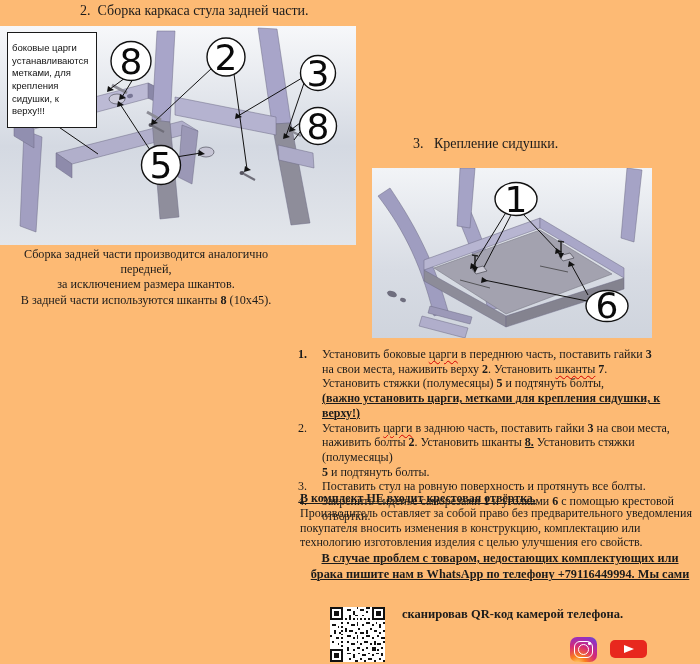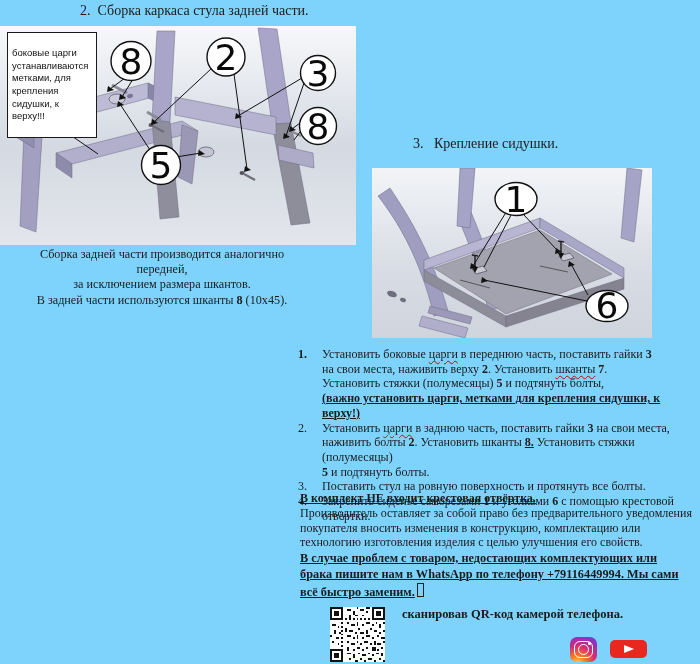--- a/index.html
+++ b/index.html
@@ -1,37 +1,37 @@
 <!DOCTYPE html>
 <html><head>
 <meta charset="utf-8">
 <style>
   html,body{margin:0;padding:0;background:#fff;}
-  .page{position:relative;width:700px;height:664px;background:#7dd3fc;
+  .page{position:relative;width:700px;height:664px;background:#fdba74;
         font-family:"Liberation Serif",serif;color:#1b1b1b;overflow:hidden;}
   .h{position:absolute;font-size:14px;white-space:pre;}
   .h2{left:80px;top:3px;}
   .h3{left:413px;top:136px;}
   .fig{position:absolute;}
   .fig1{left:0;top:26px;width:356px;height:219px;}
   .fig2{left:372px;top:168px;width:280px;height:170px;}
   .notebox{position:absolute;left:7px;top:6px;width:80px;background:#fff;
            border:1.5px solid #1a1a1a;font-family:"Liberation Sans",sans-serif;
-           font-size:9.5px;line-height:1.33;padding:14px 4px;color:#111;}
-  .caption{position:absolute;left:16px;top:247px;width:292px;text-align:center;
+           font-size:9.5px;line-height:1.33;padding:9px 4px;color:#111;}
+  .caption{position:absolute;left:0;top:247px;width:292px;text-align:center;
            font-size:12.2px;line-height:15.2px;}
   .steps{position:absolute;left:298px;top:347px;width:402px;font-size:12px;line-height:14.7px;}
   .step{display:flex;}
   .step .num{flex:0 0 24px;}
   .step.first .num{font-weight:bold;}
   .txt{flex:1;}
   .para{position:absolute;font-size:12px;line-height:14.7px;width:400px;}
   .notice{left:300px;top:491px;font-weight:bold;text-decoration:underline;text-decoration-thickness:1.1px;}
   .disclaimer{left:300px;top:506px;}
-  .warranty{left:300px;top:551px;font-weight:bold;font-size:12.3px;line-height:15.9px;}
+  .warranty{left:300px;top:551px;font-weight:bold;font-size:12.3px;line-height:15.9px;text-align:center;}
   .warranty .wline{text-decoration:underline;text-decoration-thickness:1.2px;display:inline;}
   .b{font-weight:bold;}
   .bu{font-weight:bold;text-decoration:underline;text-decoration-thickness:1.1px;}
   .sq{text-decoration-line:underline;text-decoration-style:wavy;
       text-decoration-color:#d40000;text-decoration-thickness:1px;text-underline-offset:2px;text-align:right;}
   .cursorbox{display:inline-block;width:5px;height:12px;border:1.2px solid #222;
              margin-left:2px;vertical-align:-1px;}
   .qr{position:absolute;left:330px;top:607px;width:55px;height:55px;}
   .footer-text{position:absolute;left:402px;top:606px;font-size:12.5px;
                font-weight:bold;line-height:16.5px;}
@@ -242,21 +242,20 @@
 
   <div class="para disclaimer">
     <div>Производитель оставляет за собой право без предварительного уведомления</div>
     <div>покупателя вносить изменения в конструкцию, комплектацию или</div>
     <div>технологию изготовления изделия с целью улучшения его свойств.</div>
   </div>
 
   <div class="para warranty">
     <div><span class="wline">В случае проблем с товаром, недостающих комплектующих или</span></div>
     <div><span class="wline">брака пишите нам в WhatsApp по телефону +79116449994. Мы сами</span></div>
-    <div><span class="wline">всё быстро заменим.</span><span class="cursorbox"></span></div>
   </div>
 
   <div class="qr">
     <svg width="55" height="55" viewBox="0 0 29 29" shape-rendering="crispEdges">
       <rect width="29" height="29" fill="#fff"></rect>
       <g fill="#111">
         <rect x="0" y="0" width="7" height="7"></rect>
           <rect x="1" y="1" width="5" height="5" fill="#fff"></rect>
           <rect x="2" y="2" width="3" height="3"></rect>
         <rect x="22" y="0" width="7" height="7"></rect>

